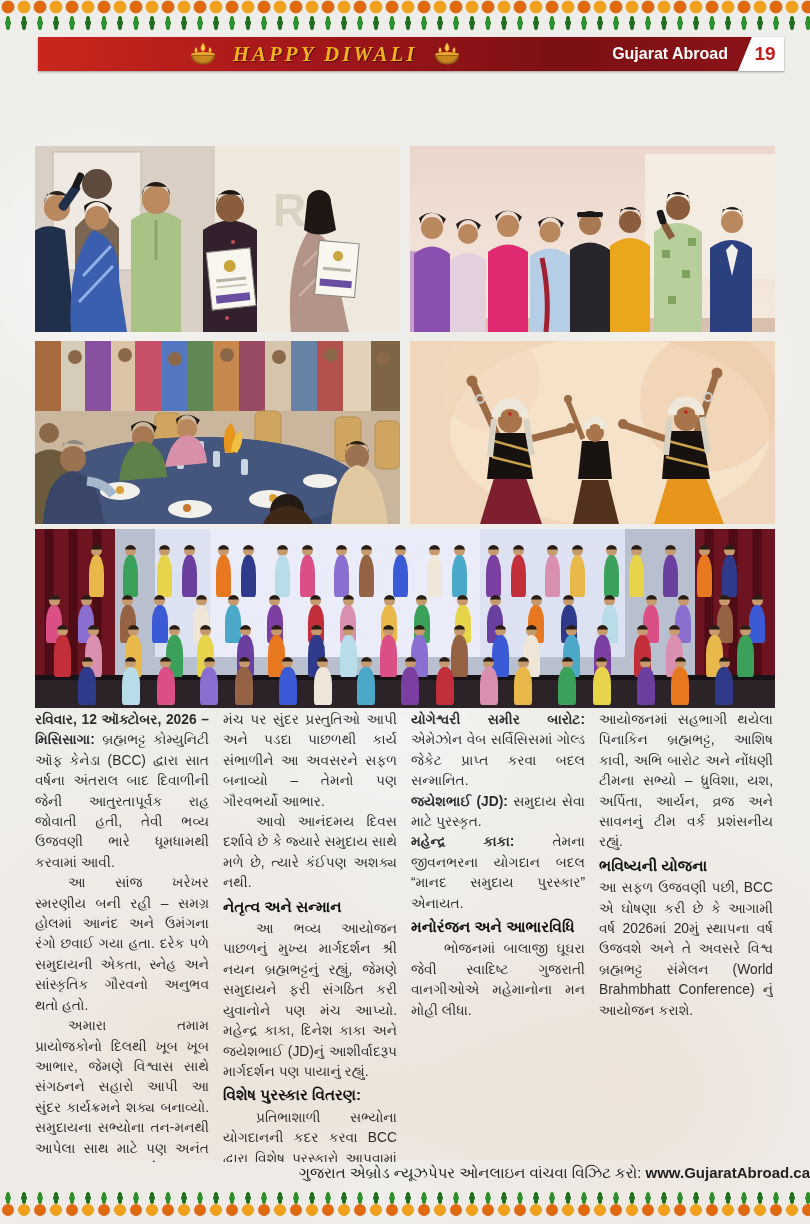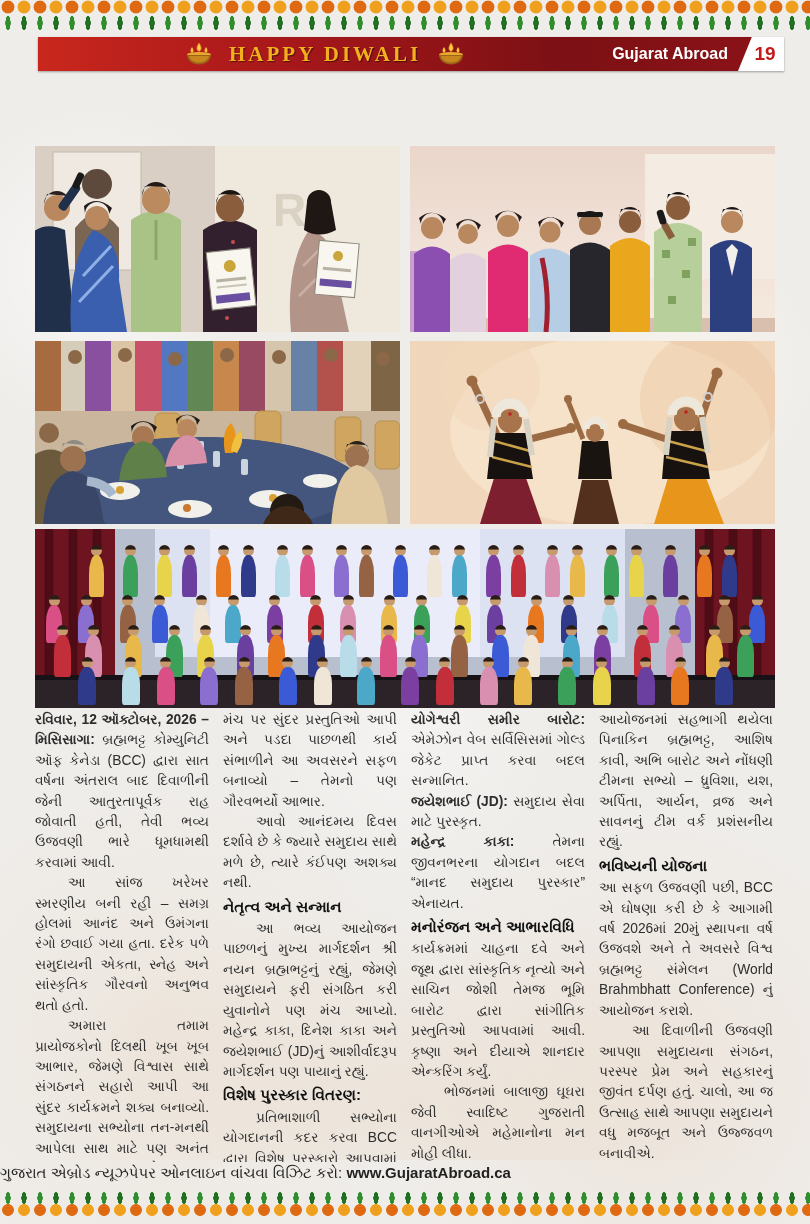--- a/index.html
+++ b/index.html
@@ -28,21 +28,21 @@
       radial-gradient(ellipse 4px 9px at 8px 8px, #2f8f2f 62%, rgba(0,0,0,0) 68%),
       radial-gradient(ellipse 4px 9px at 24px 8px, #1f7020 62%, rgba(0,0,0,0) 68%);
     background-size:32px 26px;}
   
   .header-bar{position:absolute;top:37px;left:38px;width:746px;height:34px;display:flex;align-items:center;
     background:linear-gradient(90deg,#c9271d 0%,#a5171a 35%,#7c1014 70%,#8c1318 100%);
     box-shadow:0 1px 2px rgba(0,0,0,.35);}
   .hdr-date{color:#fff;font-weight:bold;font-size:16px;margin-left:14px;white-space:nowrap;}
   .hdr-center{flex:1;display:flex;align-items:center;justify-content:center;gap:16px;}
   .hdr-title{color:#f2b01e;font-family:"Liberation Serif",serif;font-weight:bold;font-size:21px;
-    letter-spacing:3px;text-shadow:1px 1px 1px rgba(0,0,0,.5);white-space:nowrap;}
+    letter-spacing:3px;text-shadow:1px 1px 1px rgba(0,0,0,.5);white-space:nowrap;font-style:italic;}
   .hdr-brand{color:#fff;font-weight:bold;font-size:16px;margin-right:10px;white-space:nowrap;}
   .page-badge{height:34px;width:46px;background:#fff;display:flex;align-items:center;justify-content:center;
     clip-path:polygon(30% 0,100% 0,100% 100%,0 100%);}
   .page-badge span{color:#c41a1a;font-weight:bold;font-size:19px;margin-left:8px;}
   
   .headline{position:absolute;top:77px;left:63px;width:685px;height:63px;
     background:linear-gradient(90deg,#c52a1c 0%,#ab1b15 45%,#6f0d0e 100%);
     display:flex;flex-direction:column;align-items:center;justify-content:center;
     color:#fff;font-weight:bold;font-size:23px;line-height:29px;text-align:center;
     text-shadow:1px 1px 2px rgba(0,0,0,.45);box-shadow:0 1px 3px rgba(0,0,0,.3);}
@@ -62,21 +62,21 @@
   
   .haze{position:absolute;left:35px;top:900px;width:740px;height:260px;pointer-events:none;
     background:radial-gradient(ellipse at 50% 80%, rgba(215,160,100,.10), rgba(255,255,255,0) 70%);}
   .col{position:absolute;top:710px;height:452px;width:174px;font-size:13.8px;line-height:20.4px;
     color:#2e2e2e;text-align:justify;overflow:hidden;}
   .c0{left:35px;} .c1{left:223px;} .c2{left:411px;} .c3{left:599px;}
   .art-p{margin:0;}
   .art-p.ind{text-indent:2.4em;}
   .art-h{font-weight:bold;font-size:15.2px;color:#121212;margin:3px 0 2px;text-align:left;}
   
-  .footer{position:absolute;top:1164px;left:0;width:100%;text-align:left;font-size:15px;color:#222;}
+  .footer{position:absolute;top:1164px;left:0;width:100%;text-align:right;font-size:15px;color:#222;}
   .footer b{font-weight:bold;}
 </style>
 </head>
 <body>
 
 <div class="page">
 
   <div class="garland g-top"></div>
 
   <div class="header-bar">
@@ -667,28 +667,26 @@
       <div class="art-h">નેતૃત્વ અને સન્માન</div>
       <p class="art-p ind">આ ભવ્ય આયોજન પાછળનું મુખ્ય માર્ગદર્શન શ્રી નયન બ્રહ્મભટ્ટનું રહ્યું, જેમણે સમુદાયને ફરી સંગઠિત કરી યુવાનોને પણ મંચ આપ્યો. મહેન્દ્ર કાકા, દિનેશ કાકા અને જયેશભાઈ (JD)નું આશીર્વાદરૂપ માર્ગદર્શન પણ પાયાનું રહ્યું.</p>
       <div class="art-h">વિશેષ પુરસ્કાર વિતરણ:</div>
       <p class="art-p ind">પ્રતિભાશાળી સભ્યોના યોગદાનની કદર કરવા BCC દ્વારા વિશેષ પુરસ્કારો આપવામાં આવ્યા:</p>
     </div>
   <div class="col c2">
       <p class="art-p"><b>યોગેશ્વરી સમીર બારોટ: </b>એમેઝોન વેબ સર્વિસિસમાં ગોલ્ડ જેકેટ પ્રાપ્ત કરવા બદલ સન્માનિત.</p>
       <p class="art-p"><b>જયેશભાઈ (JD): </b>સમુદાય સેવા માટે પુરસ્કૃત.</p>
       <p class="art-p"><b>મહેન્દ્ર કાકા: </b>તેમના જીવનભરના યોગદાન બદલ “માનદ સમુદાય પુરસ્કાર” એનાયત.</p>
       <div class="art-h">મનોરંજન અને આભારવિધિ</div>
-      <p class="art-p">કાર્યક્રમમાં ચાહના દવે અને જૂથ દ્વારા સાંસ્કૃતિક નૃત્યો અને સાચિન જોશી તેમજ ભૂમિ બારોટ દ્વારા સાંગીતિક પ્રસ્તુતિઓ આપવામાં આવી. કૃષ્ણા અને દીયાએ શાનદાર એન્કરિંગ કર્યું.</p>
       <p class="art-p ind">ભોજનમાં બાલાજી ઘૂઘરા જેવી સ્વાદિષ્ટ ગુજરાતી વાનગીઓએ મહેમાનોના મન મોહી લીધા.</p>
     </div>
   <div class="col c3">
       <p class="art-p">આયોજનમાં સહભાગી થયેલા પિનાકિન બ્રહ્મભટ્ટ, આશિષ કાવી, અભિ બારોટ અને નોંધણી ટીમના સભ્યો – ધ્રુવિશા, યશ, અર્પિતા, આર્યન, વ્રજ અને સાવનનું ટીમ વર્ક પ્રશંસનીય રહ્યું.</p>
       <div class="art-h">ભવિષ્યની યોજના</div>
       <p class="art-p">આ સફળ ઉજવણી પછી, BCC એ ઘોષણા કરી છે કે આગામી વર્ષ 2026માં 20મું સ્થાપના વર્ષ ઉજવશે અને તે અવસરે વિશ્વ બ્રહ્મભટ્ટ સંમેલન (World Brahmbhatt Conference) નું આયોજન કરાશે.</p>
-      <p class="art-p ind">આ દિવાળીની ઉજવણી આપણા સમુદાયના સંગઠન, પરસ્પર પ્રેમ અને સહકારનું જીવંત દર્પણ હતું. ચાલો, આ જ ઉત્સાહ સાથે આપણા સમુદાયને વધુ મજબૂત અને ઉજ્જવળ બનાવીએ.</p>
     </div>
 
   <div class="footer">
     <span>ગુજરાત એબ્રોડ ન્યૂઝપેપર ઓનલાઇન વાંચવા વિઝિટ કરો: </span><b>www.GujaratAbroad.ca</b>
   </div>
 
   <div class="garland g-bottom"></div>
 </div>
 
 </body></html>

